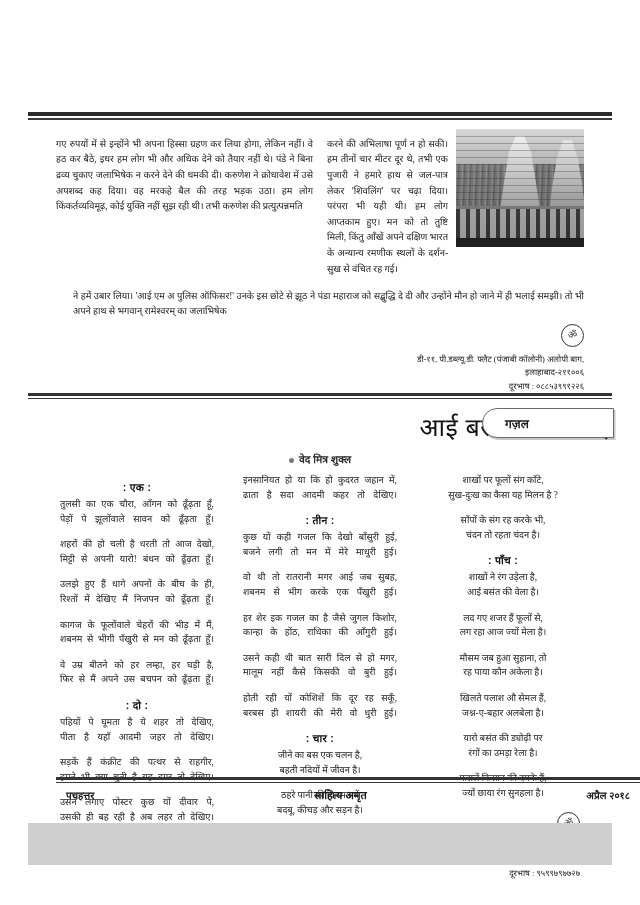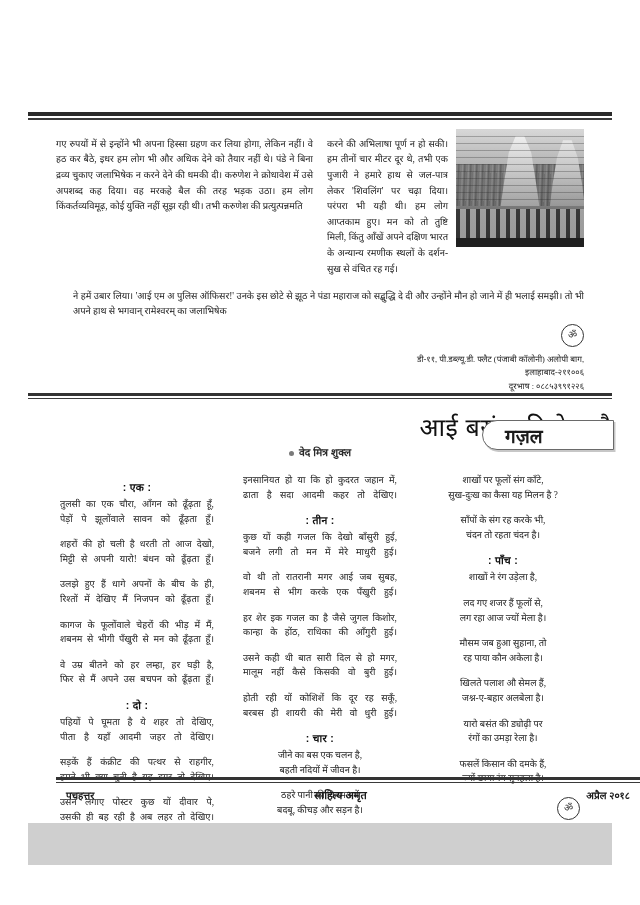--- a/index.html
+++ b/index.html
@@ -153,43 +153,43 @@
     font-weight: 400;
     letter-spacing: .4px;
     color: #111;
     font-family: "Liberation Sans", sans-serif;
     margin: 0;
     padding-left: 8px;
   }
   .genre-pill {
     position: absolute;
     right: -2px;
-    top: 21px;
+    top: 9px;
     width: 132px;
     height: 30px;
     border: 1.6px solid #6a6a6a;
     border-radius: 16px 0 0 16px;
     box-sizing: border-box;
     box-shadow: 1.5px 2px 0 rgba(0,0,0,0.22);
     background: #fff;
     display: flex;
-    align-items: flex-end;
+    align-items: center;
     padding-left: 22px;
     font-family: "Liberation Sans", sans-serif;
     font-weight: 700;
-    font-size: 19px;
+    font-size: 12px;
     color: #1b1b1b;
   }
   .byline {
     text-align: center;
     font-size: 10.5px;
     font-weight: 700;
     color: #2a2a2a;
     font-family: "Liberation Sans", sans-serif;
-    margin-top: 2px;
+    margin-top: 9px;
   }
   .bullet-dot {
     display: inline-block;
     width: 5px; height: 5px;
     border-radius: 50%;
     background: #7a7a7a;
     margin-right: 5px;
     vertical-align: middle;
   }
 
@@ -680,20 +680,21 @@
             <div class="vline ctr">शाखों पर फूलों संग काँटे,</div>
             <div class="vline ctr">सुख-दुःख का कैसा यह मिलन है ?</div>
           </div>
           <div class="stanza">
             <div class="vline ctr">साँपों के संग रह करके भी,</div>
             <div class="vline ctr">चंदन तो रहता चंदन है।</div>
           </div>
           <div class="sec-head">: पाँच :</div>
           <div class="stanza">
             <div class="vline ctr">शाखों ने रंग उड़ेला है,</div>
+            <div class="vline ctr">आई बसंत की वेला है।</div>
           </div>
           <div class="stanza">
             <div class="vline ctr">लद गए शजर हैं फूलों से,</div>
             <div class="vline ctr">लग रहा आज ज्यों मेला है।</div>
           </div>
           <div class="stanza">
             <div class="vline ctr">मौसम जब हुआ सुहाना, तो</div>
             <div class="vline ctr">रह पाया कौन अकेला है।</div>
           </div>
           <div class="stanza">

